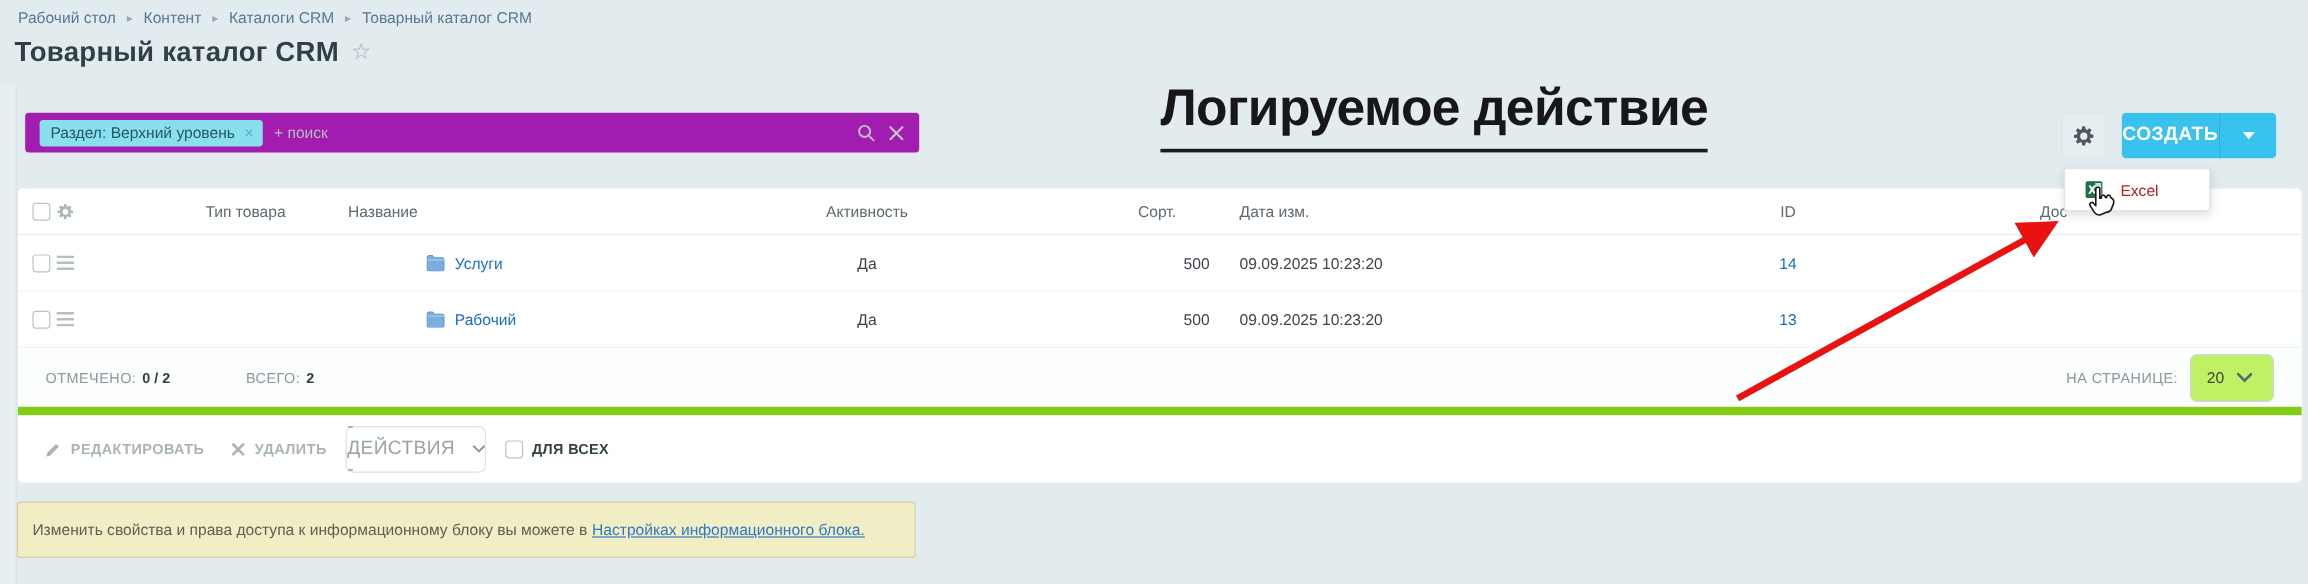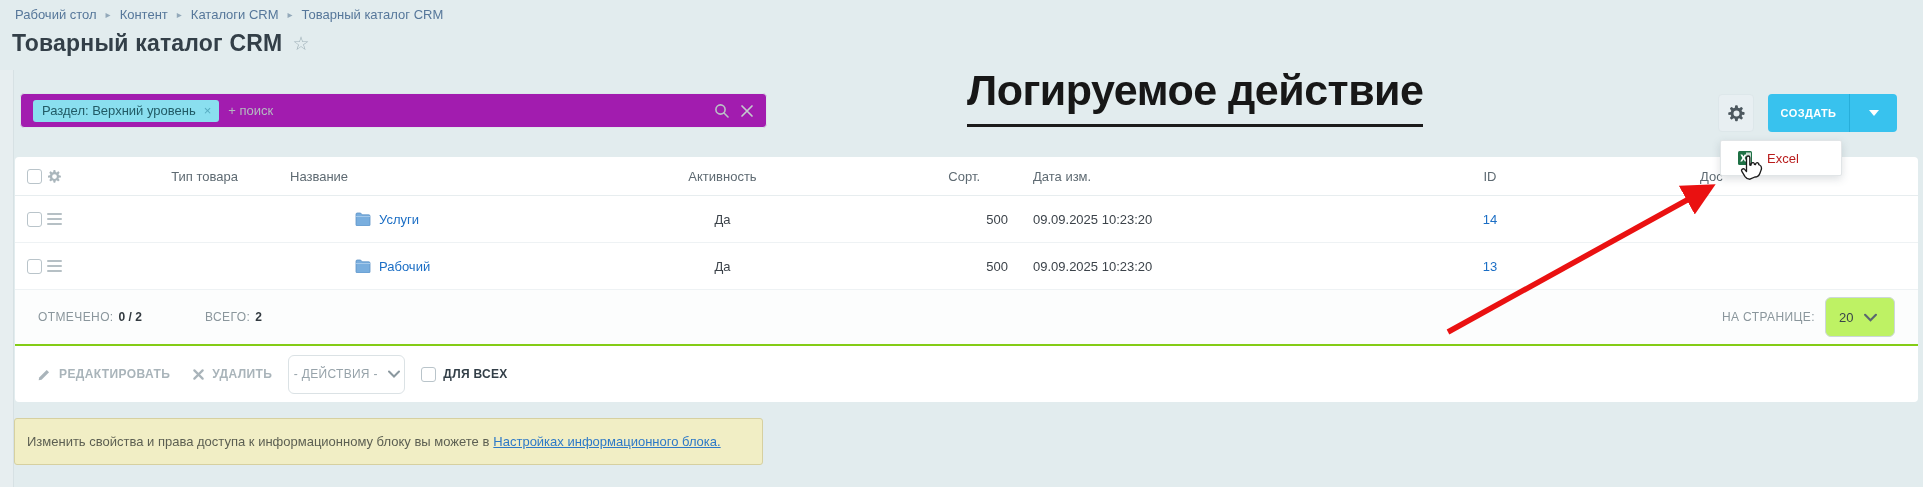--- a/index.html
+++ b/index.html
@@ -50,21 +50,21 @@
   .gear-btn {
     position:absolute; left:1718px; top:94px; width:36px; height:38px;
     background:#e8eff2; border:1px solid #dde7ea; border-radius:4px;
     display:flex; align-items:center; justify-content:center; cursor:pointer;
   }
   .create-btn {
     position:absolute; left:1768px; top:94px; height:38px; display:flex;
     border-radius:4px; overflow:hidden; cursor:pointer;
   }
   .create-main {
-    background:#38c2ee; color:#fff; font-size:11px; font-weight:bold; letter-spacing:.4px;
+    background:#38c2ee; color:#fff; font-size:16px; font-weight:bold; letter-spacing:.4px;
     display:flex; align-items:center; justify-content:center; width:81px; height:38px;
   }
   .create-caret {
     background:#38c2ee; width:48px; height:38px; border-left:1px solid #27aeda;
     display:flex; align-items:center; justify-content:center;
   }
   .caret-down { width:0; height:0; border-left:5px solid transparent; border-right:5px solid transparent; border-top:6px solid #fff; }
   
   .export-menu {
     position:absolute; left:1720px; top:140px; width:122px; height:36px; z-index:10;
@@ -95,21 +95,21 @@
   .col-date  { width:400px; padding-left:25px; }
   .col-id    { width:164px; text-align:center; }
   .col-access{ flex:1; padding-left:128px; }
   .cb {
     width:15px; height:15px; background:#fff; border:1px solid #b9c4ca; border-radius:3px;
     display:inline-block; cursor:pointer; flex:none;
   }
   .grid a.cell-link { color:#1b6ec5; text-decoration:none; cursor:pointer; }
   
   .g-foot {
-    height:56px; border-bottom:2px solid #84cc16; background:#fcfdfd;
+    height:56px; border-bottom:7px solid #84cc16; background:#fcfdfd;
     display:flex; align-items:center; padding:0 23px;
     font-size:12px; letter-spacing:.4px; color:#8a969c;
   }
   .g-foot b { color:#333b41; margin-left:5px; letter-spacing:0; }
   .foot-total { margin-left:63px; }
   .perpage { margin-left:auto; display:flex; align-items:center; gap:10px; }
   .pp-select {
     width:70px; height:40px; background:#bef264; border:1px solid #ccd7da; border-radius:6px;
     display:flex; align-items:center; padding-left:13px; gap:11px; cursor:pointer;
     color:#39444a; font-size:13px; letter-spacing:0;
@@ -117,21 +117,21 @@
   
   .g-actions { height:56px; display:flex; align-items:center; padding-left:23px; }
   .act-btn {
     display:flex; align-items:center; gap:8px; font-size:12px; font-weight:bold;
     letter-spacing:.4px; color:#a9b4ba; cursor:pointer;
   }
   .act-del { margin-left:23px; }
   .act-select {
     margin-left:16px; width:117px; height:39px; border:1px solid #dbe2e5; border-radius:6px;
     display:flex; align-items:center; justify-content:center; gap:10px;
-    color:#97a3aa; font-size:12px; letter-spacing:.3px; cursor:pointer; background:#fff;
+    color:#97a3aa; font-size:16px; letter-spacing:.3px; cursor:pointer; background:#fff;
   }
   .for-all { margin-left:16px; display:flex; align-items:center; gap:7px; font-size:12px; font-weight:bold; color:#333f48; letter-spacing:.3px; }
   
   .notice {
     position:absolute; left:14px; top:418px; width:749px; height:47px;
     background:#f1eec5; border:1px solid #d6d0a0; border-radius:3px;
     display:flex; align-items:center; padding-left:12px;
     font-size:13px; color:#5c5f52;
   }
   .notice a { color:#2d79c7; text-decoration:underline; cursor:pointer; margin-left:4px; }

